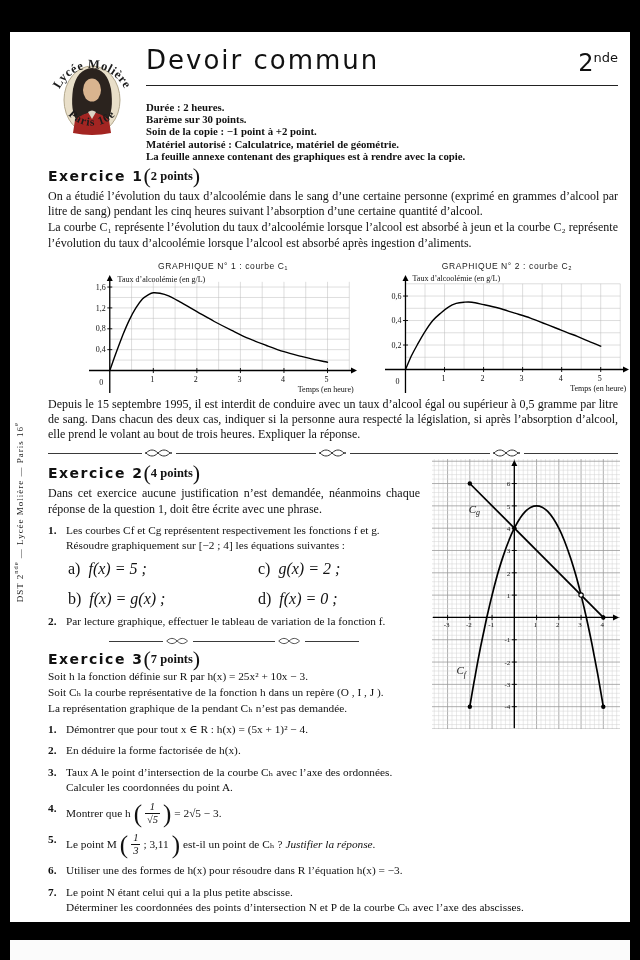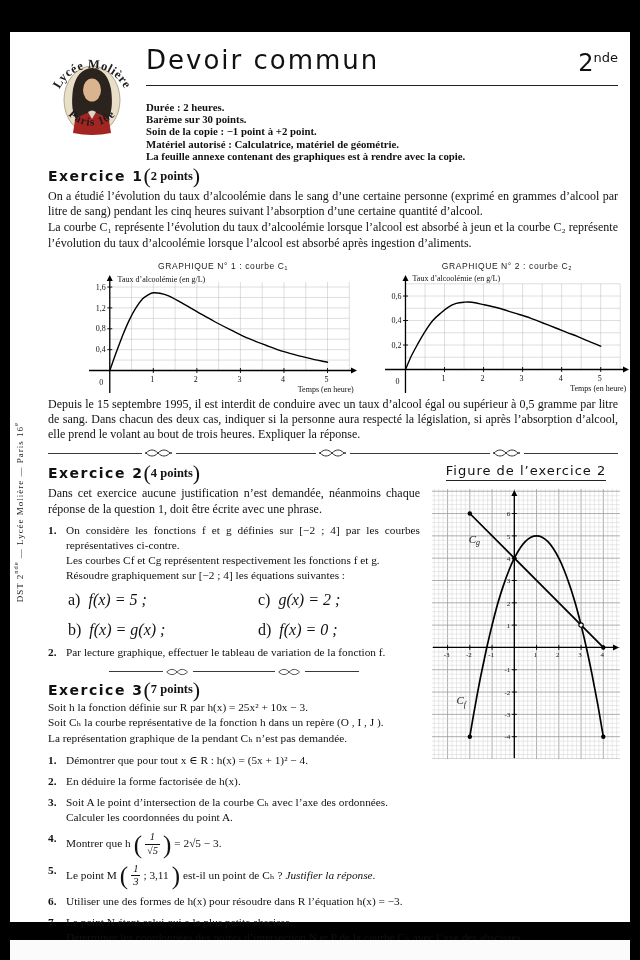--- a/index.html
+++ b/index.html
@@ -260,21 +260,20 @@
           <span class="exname">Exercice 2</span>
           <span class="par">(</span>
           <span class="pts">4 points</span>
           <span class="par">)</span>
         </div>
         <div class="para">Dans cet exercice aucune justification n’est demandée, néanmoins chaque réponse de la question 1, doit être écrite avec une phrase.</div>
 
         <div class="item">
           <span class="no">1.</span>
           <div class="ibody">
-            <div>On considère les fonctions f et g définies sur [−2 ; 4] par les courbes représentatives ci-contre.</div>
             <div>Les courbes Cf et Cg représentent respectivement les fonctions f et g.</div>
             <div>Résoudre graphiquement sur [−2 ; 4] les équations suivantes :</div>
           </div>
         </div>
 
         <div class="eqgrid">
           <div class="eqcell"><span class="eqlab">a)</span><span class="mathit">f(x) = 5 ;</span></div>
           <div class="eqcell"><span class="eqlab">c)</span><span class="mathit">g(x) = 2 ;</span></div>
           <div class="eqcell"><span class="eqlab">b)</span><span class="mathit">f(x) = g(x) ;</span></div>
           <div class="eqcell"><span class="eqlab">d)</span><span class="mathit">f(x) = 0 ;</span></div>
@@ -314,21 +313,20 @@
           <div class="ibody">Démontrer que pour tout x ∈ R : h(x) = (5x + 1)² − 4.</div>
         </div>
         <div class="item">
           <span class="no">2.</span>
           <div class="ibody">En déduire la forme factorisée de h(x).</div>
         </div>
 
       </div>
 
       <div class="rcol">
-        <div class="hand figtitle">Figure de l’exercice 2</div>
         <svg class="chart" width="188" height="270">
             <line x1="2.224852071005919" y1="270" x2="2.224852071005919" y2="0" stroke="#d2d2d2" stroke-width="0.5"></line>
             <line x1="6.674556213017758" y1="270" x2="6.674556213017758" y2="0" stroke="#d2d2d2" stroke-width="0.5"></line>
             <line x1="11.124260355029586" y1="270" x2="11.124260355029586" y2="0" stroke="#d2d2d2" stroke-width="0.5"></line>
             <line x1="15.573964497041427" y1="270" x2="15.573964497041427" y2="0" stroke="#9a9a9a" stroke-width="0.8"></line>
             <line x1="20.023668639053263" y1="270" x2="20.023668639053263" y2="0" stroke="#d2d2d2" stroke-width="0.5"></line>
             <line x1="24.473372781065095" y1="270" x2="24.473372781065095" y2="0" stroke="#d2d2d2" stroke-width="0.5"></line>
             <line x1="28.92307692307693" y1="270" x2="28.92307692307693" y2="0" stroke="#d2d2d2" stroke-width="0.5"></line>
             <line x1="33.37278106508876" y1="270" x2="33.37278106508876" y2="0" stroke="#d2d2d2" stroke-width="0.5"></line>
             <line x1="37.8224852071006" y1="270" x2="37.8224852071006" y2="0" stroke="#9a9a9a" stroke-width="0.8"></line>
@@ -474,21 +472,21 @@
             <circle cx="149.06508875739647" cy="136.11570247933884" r="2.2" fill="#fff" stroke="#000" stroke-width="1.1"></circle>
             <text x="36.71005917159764" y="53.553719008264466" text-anchor="start" font-size="11" class="clab-i">C<tspan dy="2.5" font-size="7.92">g</tspan></text>
             <text x="24.473372781065095" y="215.3305785123967" text-anchor="start" font-size="11" class="clab-i">C<tspan dy="2.5" font-size="7.92">f</tspan></text>
           </svg>
       </div>
     </div>
 
     <div class="item">
       <span class="no">3.</span>
       <div class="ibody">
-        <div>Soit A le point d’intersection de la courbe Cₕ avec l’axe des ordonnées.</div>
+        <div>Taux A le point d’intersection de la courbe Cₕ avec l’axe des ordonnées.</div>
         <div>Calculer les coordonnées du point A.</div>
       </div>
     </div>
 
     <div class="item">
       <span class="no">4.</span>
       <div class="ibody fracline">
         <span>Montrer que h</span>
         <span class="bigp">(</span>
         <span class="frac">

